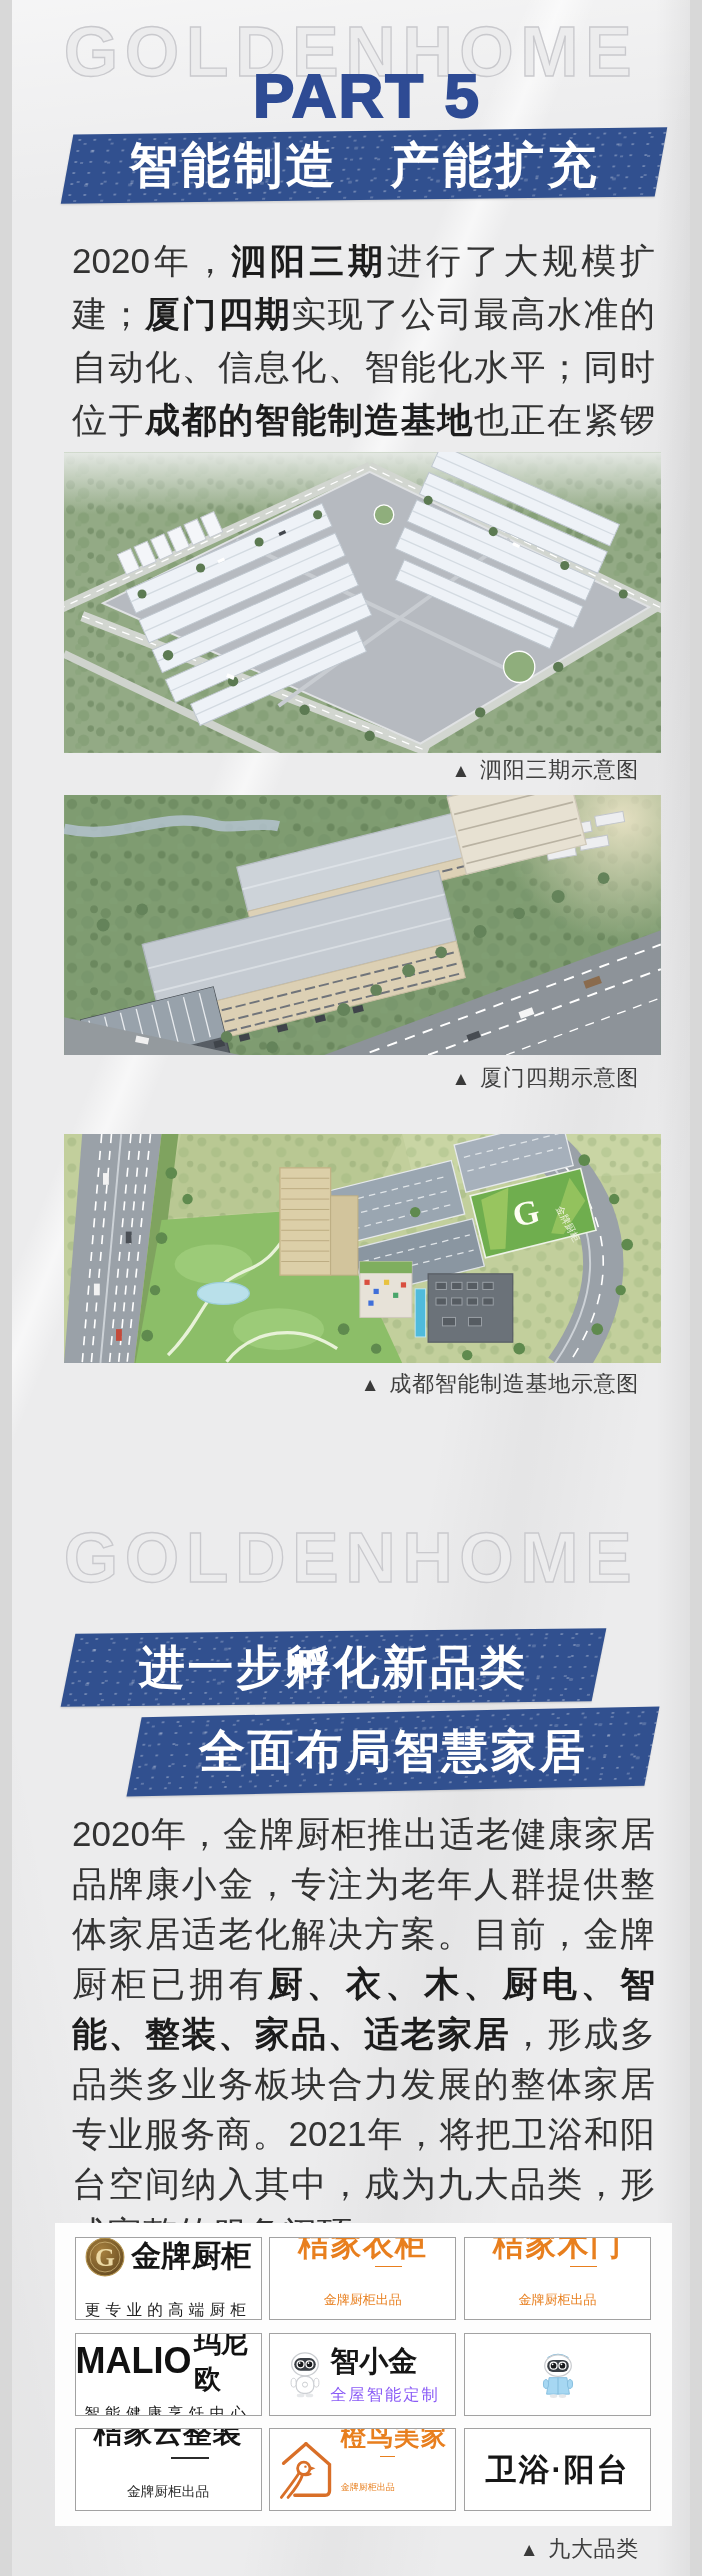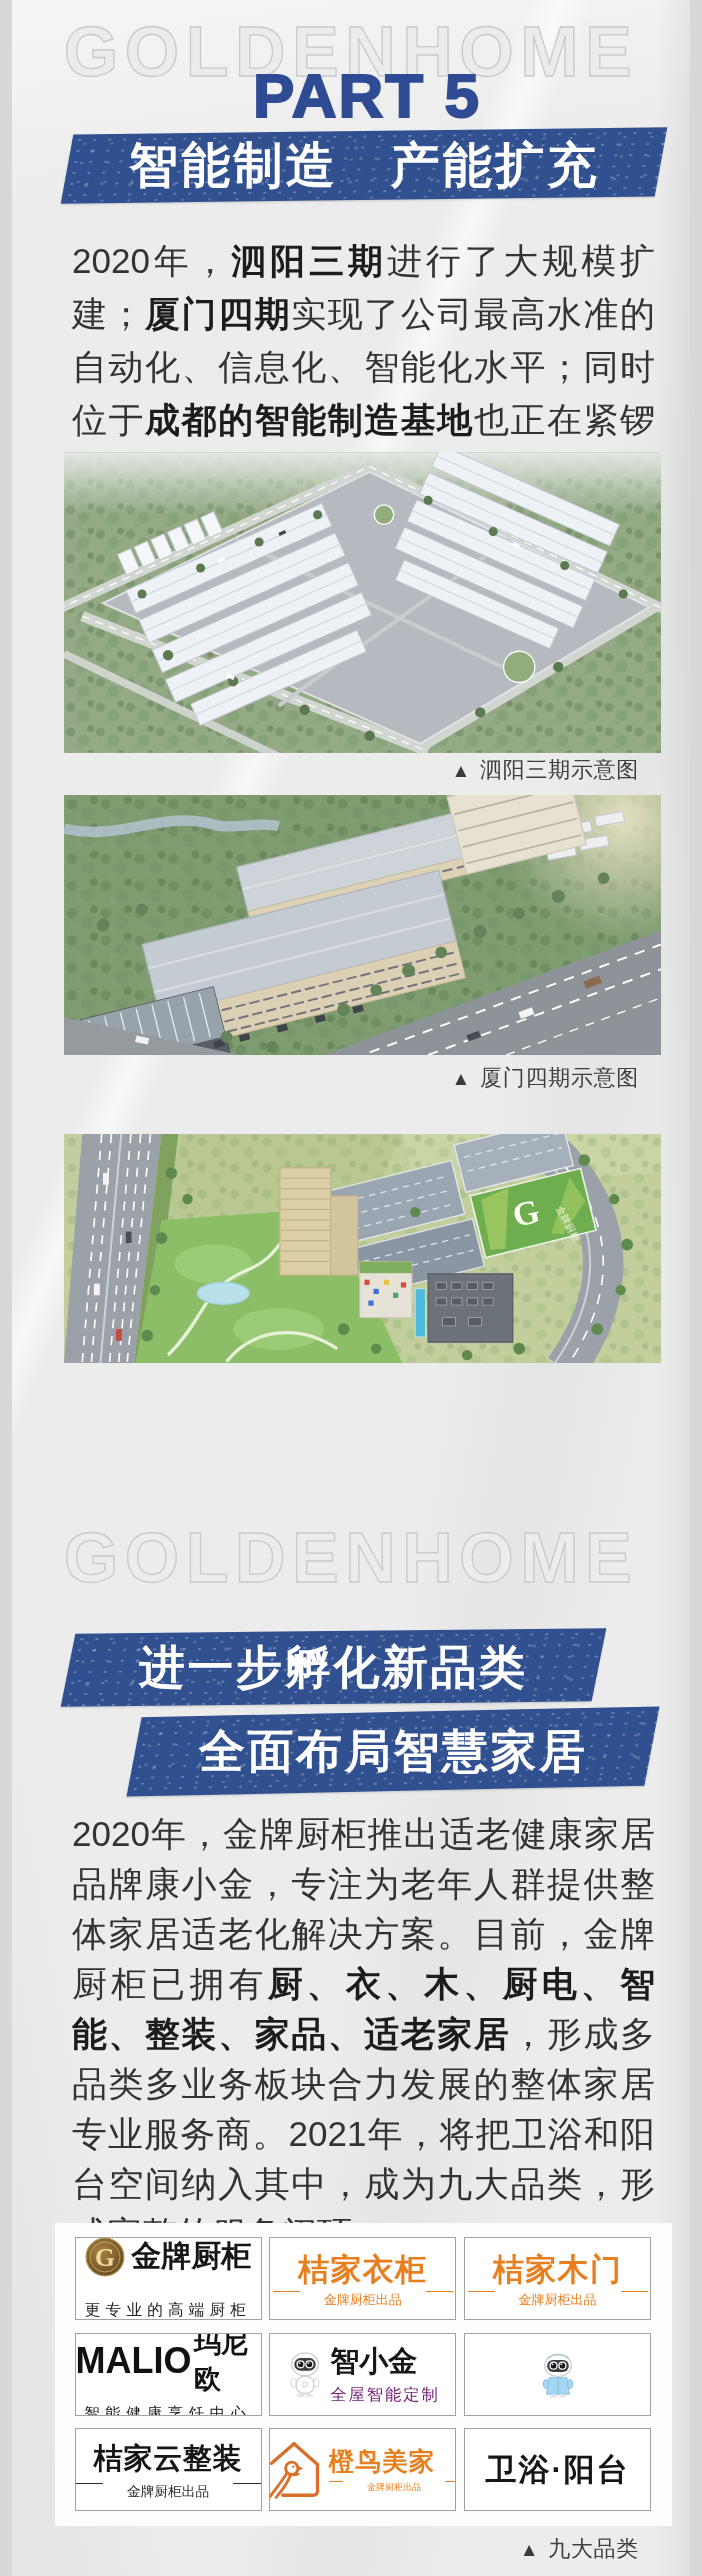--- a/index.html
+++ b/index.html
@@ -82,35 +82,35 @@
   }
   .cell{
     background:#fff;border:1.3px solid #a2a2a2;box-sizing:border-box;
     display:flex;flex-direction:column;align-items:center;justify-content:center;
     overflow:hidden;
   }
   .cell .row{display:flex;align-items:center;justify-content:center;gap:6.5px;}
   .brand-name{font-weight:700;color:#161616;white-space:nowrap;}
   .brand-name.orange{color:#e87f1e;}
   .tagline{white-space:nowrap;}
-  .sub{display:flex;align-items:flex-start;gap:24px;white-space:nowrap;}
+  .sub{display:flex;align-items:flex-end;gap:24px;white-space:nowrap;flex-direction:column;}
   .sub .dash{display:inline-block;height:1.3px;background:currentColor;}
   .sub.orange{color:#e87f1e;}
   .sub.dark{color:#2b2b2b;}
   
   .c1-name{font-size:30px;}
   .c1-tag{font-size:15.6px;letter-spacing:5.2px;color:#222;margin-top:23px;}
   .c23-name{font-size:31px;letter-spacing:1.3px;text-align:center;}
   .c23-sub{font-size:13px;}
   .c23-sub .dash{width:27px;}
   .c4-en{font-size:36px;font-weight:700;color:#111;letter-spacing:0px;}
   .c4-cn{font-size:27px;font-weight:700;color:#111;}
   .c4-tag{font-size:15px;letter-spacing:5.9px;color:#161616;margin-top:6.5px;}
   .c5-name{font-size:29px;}
-  .c5-tag{font-size:16.3px;color:#701a75;letter-spacing:2px;margin-top:2.6px;}
+  .c5-tag{font-size:16.3px;color:#8b5cf6;letter-spacing:2px;margin-top:2.6px;}
   .c6-tag{font-size:12.4px;color:#222;margin-top:2.6px;}
   .c7-name{font-size:29px;letter-spacing:0.7px;}
   .c7-sub{font-size:13.7px;margin-top:3.9px;}
   .c7-sub .dash{width:38px;}
   .c8-name{font-size:25.4px;letter-spacing:1.3px;}
   .c8-sub{font-size:9px;margin-top:2.6px;}
   .c8-sub .dash{width:14.3px;height:1px;}
   .c9-name{font-size:31px;letter-spacing:2px;}
   .logo-col{display:flex;flex-direction:column;align-items:flex-start;}
 </style>
@@ -454,20 +454,23 @@
           <circle cx="700" cy="330" r="9"></circle>
           <circle cx="820" cy="300" r="9"></circle>
         <circle cx="856" cy="240" r="8"></circle>
           <circle cx="866" cy="170" r="9"></circle>
           <circle cx="846" cy="100" r="8"></circle>
         <circle cx="800" cy="40" r="9"></circle>
           <circle cx="620" cy="340" r="8"></circle>
           <circle cx="540" cy="120" r="8"></circle>
       </g>
     </svg>
+  </div>
+  <div class="abs caption" id="cap-chengdu">
+    <span class="tri">▲</span><span>成都智能制造基地示意图</span>
   </div>
 
   <div class="abs watermark" style="top:1518px">GOLDENHOME</div>
 
   <div class="abs banner" id="banner-p6a">
     <span>进一步孵化新品类</span>
   </div>
   <div class="abs banner" id="banner-p6b">
     <span>全面布局智慧家居</span>
   </div>

